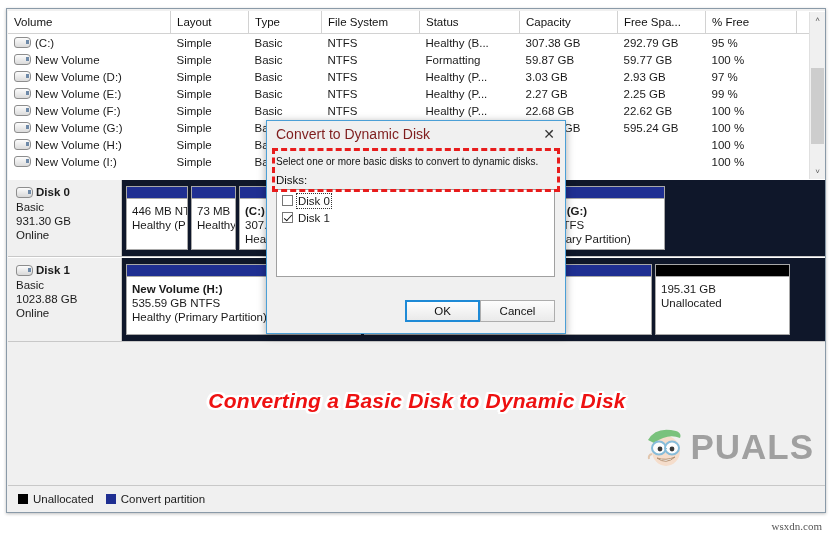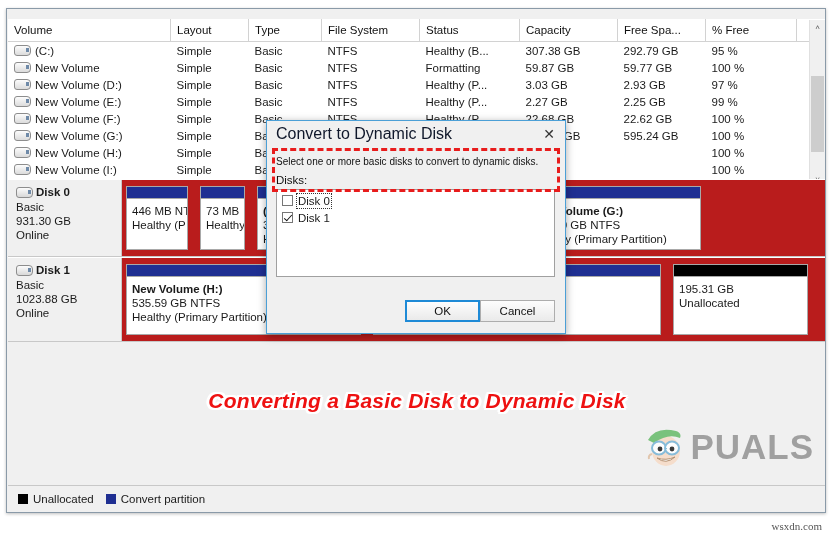--- a/index.html
+++ b/index.html
@@ -23,21 +23,21 @@
     background: #f0f0f0;
     border: 1px solid #8a9aa8;
     box-shadow: 0 1px 3px rgba(0,0,0,.25);
     box-sizing: border-box;
     overflow: hidden;
   }
 
   
   #volume-pane {
     position: absolute;
-    left: 1px; top: 10px;
+    left: 1px; top: 2px;
     width: 818px; height: 168px;
     background: #ffffff;
     box-sizing: border-box;
   }
   #volume-table {
     width: 803px;
     border-collapse: collapse;
     table-layout: fixed;
   }
   #volume-table th {
@@ -161,23 +161,23 @@
     content:""; position:absolute; left:2px; top:1px;
     width:6px;height:5px;border-radius:50%;
     background:#b9c6d4;border:1px solid #6c7c8c;
   }
   .disk-meta { font-size: 11.5px; line-height: 14px; color: #1a1a1a; }
 
   .disk-body {
     flex: 1;
     display: flex;
     padding: 6px 4px 6px 4px;
-    gap: 12px;
-    box-sizing: border-box;
-    background: #b91c1c;
+    gap: 3px;
+    box-sizing: border-box;
+    background: #0f172a;
   }
   .partition {
     border: 1px solid #a8a8a8;
     background: #ffffff;
     box-sizing: border-box;
     overflow: hidden;
     display: flex;
     flex-direction: column;
   }
   .part-bar {
@@ -225,21 +225,21 @@
     z-index: 40;
   }
   #dialog-titlebar {
     height: 26px;
     background: #f0f0f0;
     display: flex;
     align-items: center;
     padding: 0 0 0 9px;
     box-sizing: border-box;
   }
-  #dialog-title { font-size: 16px; color: #0f172a; flex: 1; }
+  #dialog-title { font-size: 14px; color: #7f1d1d; flex: 1; }
   #dialog-close {
     width: 32px; height: 25px;
     display: flex; align-items: center; justify-content: center;
     font-size: 14px; color: #333;
   }
   #dialog-instruction {
     padding: 9px 10px 0 9px;
     font-size: 10px;
     color: #111;
   }

